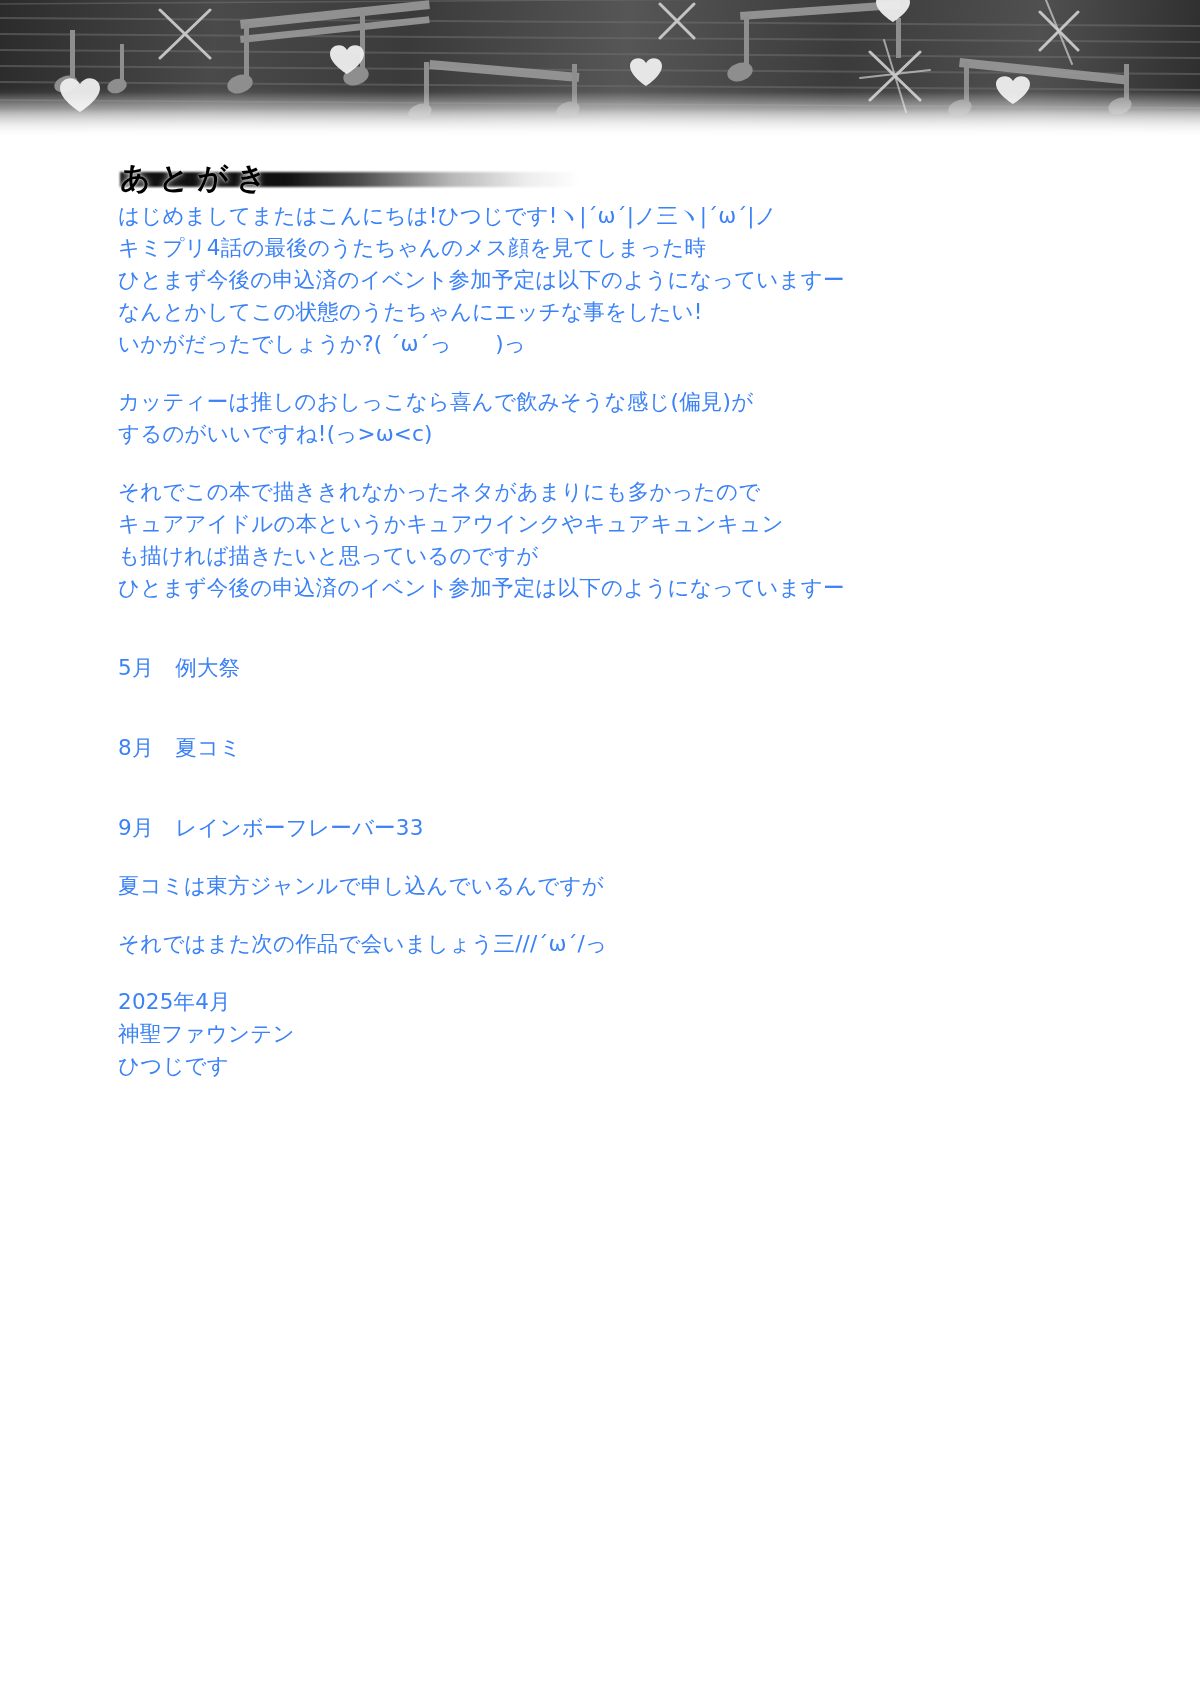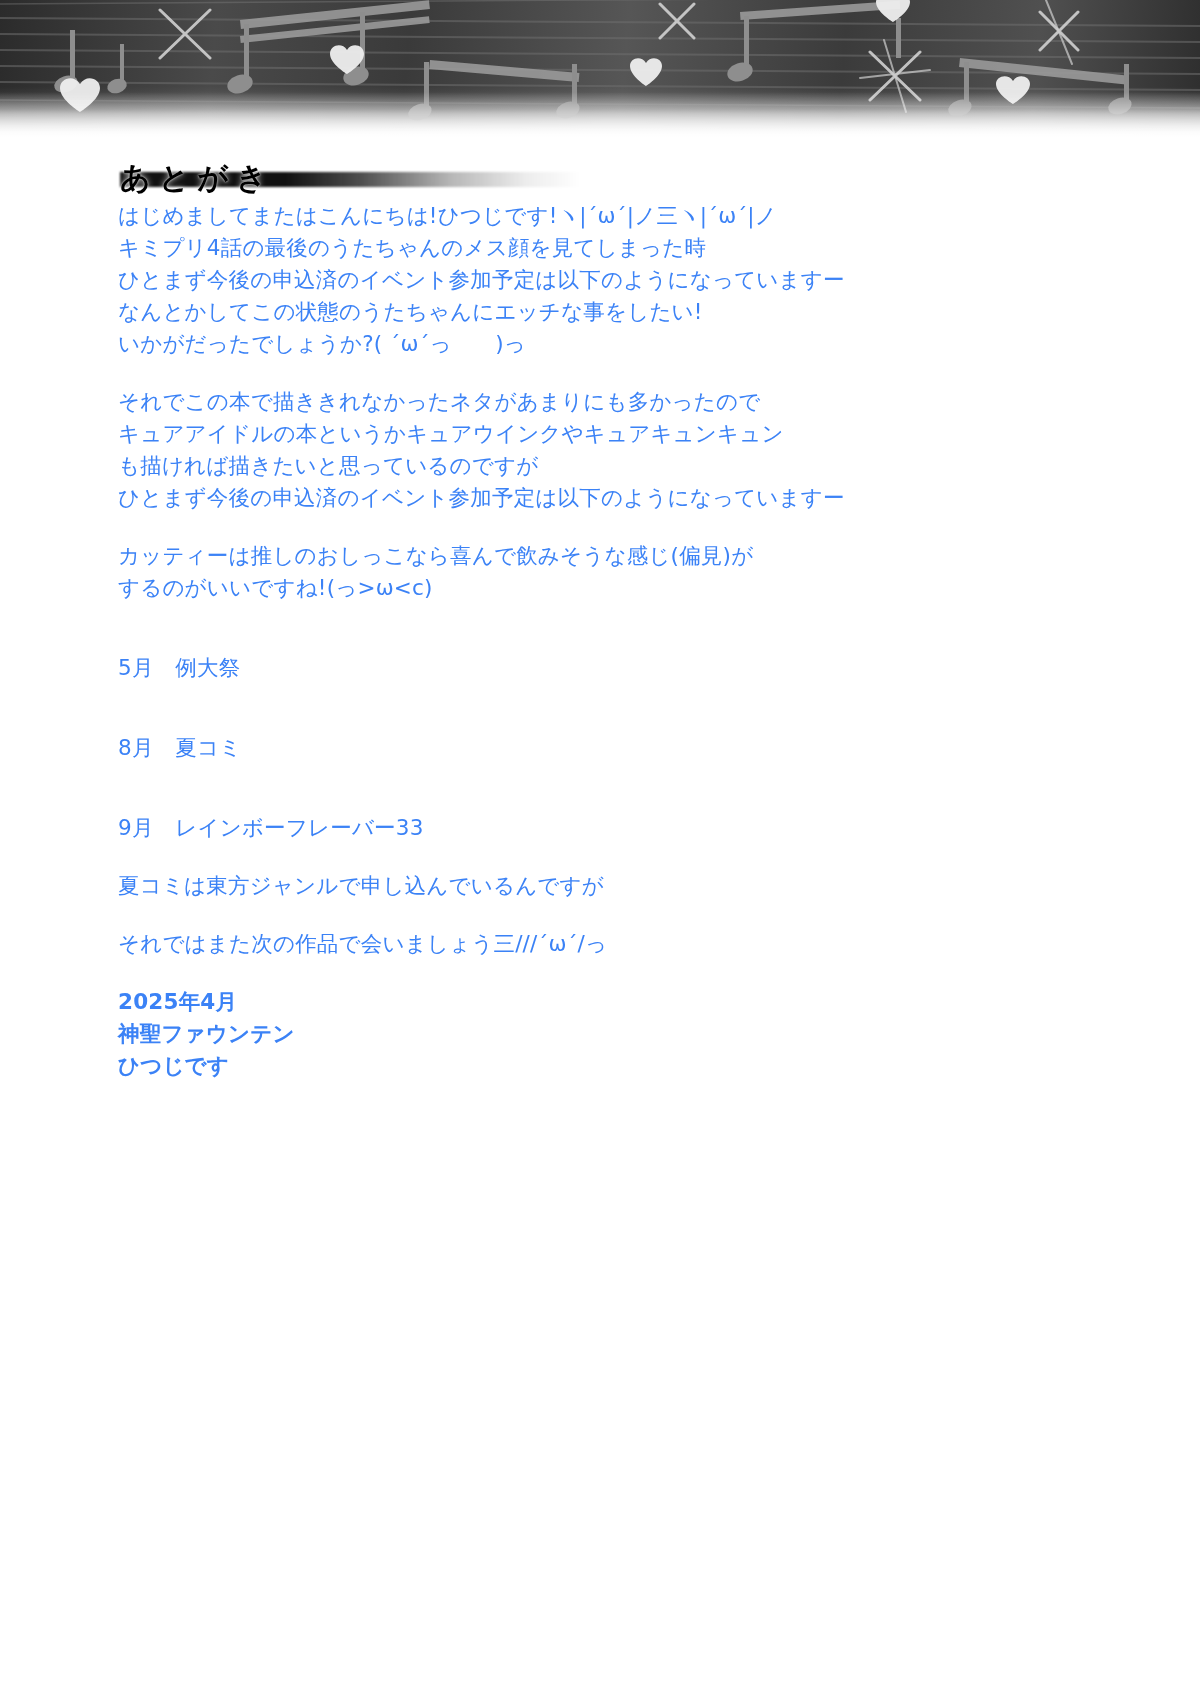--- a/index.html
+++ b/index.html
@@ -80,21 +80,21 @@
   }
   .para:last-child { margin-bottom: 0; }
   .line {
     font-size: 21.5px;
     line-height: 32px;
     white-space: pre-wrap;
     letter-spacing: 0.2px;
     color: #3b82f6;
   }
   .events .line { line-height: 32px; margin-top: 48px; }
-  .sig .line { line-height: 32px; font-weight: bold; }
+  .sig .line { line-height: 32px; }
 </style>
 </head>
 <body>
 
 <div class="header-band">
   <svg width="1200" height="140" viewBox="0 0 1200 140" aria-hidden="true">
 
     <g stroke="#6e6e6e" stroke-width="2" opacity="0.55">
       <line x1="0" y1="18" x2="1200" y2="26"></line>
       <line x1="0" y1="34" x2="1200" y2="42"></line>
@@ -173,31 +173,31 @@
 
   <div class="para">
     <div class="line">はじめましてまたはこんにちは!ひつじです!ヽ|´ω´|ノ三ヽ|´ω´|ノ</div>
     <div class="line">キミプリ4話の最後のうたちゃんのメス顔を見てしまった時</div>
     <div class="line">ひとまず今後の申込済のイベント参加予定は以下のようになっていますー</div>
     <div class="line">なんとかしてこの状態のうたちゃんにエッチな事をしたい!</div>
     <div class="line">いかがだったでしょうか?( ´ω´っ　　)っ</div>
   </div>
 
   <div class="para">
+    <div class="line">カッティーは推しのおしっこなら喜んで飲みそうな感じ(偏見)が</div>
+    <div class="line">するのがいいですね!(っ&gt;ω&lt;c)</div>
+  </div>
+
+  <div class="para">
     <div class="line">それでこの本で描ききれなかったネタがあまりにも多かったので</div>
     <div class="line">キュアアイドルの本というかキュアウインクやキュアキュンキュン</div>
     <div class="line">も描ければ描きたいと思っているのですが</div>
     <div class="line">ひとまず今後の申込済のイベント参加予定は以下のようになっていますー</div>
   </div>
 
-  <div class="para">
-    <div class="line">カッティーは推しのおしっこなら喜んで飲みそうな感じ(偏見)が</div>
-    <div class="line">するのがいいですね!(っ&gt;ω&lt;c)</div>
-  </div>
-
   <div class="para events">
     <div class="line">5月　例大祭</div>
     <div class="line">8月　夏コミ</div>
     <div class="line">9月　レインボーフレーバー33</div>
   </div>
 
   <div class="para">
     <div class="line">夏コミは東方ジャンルで申し込んでいるんですが</div>
   </div>
 

